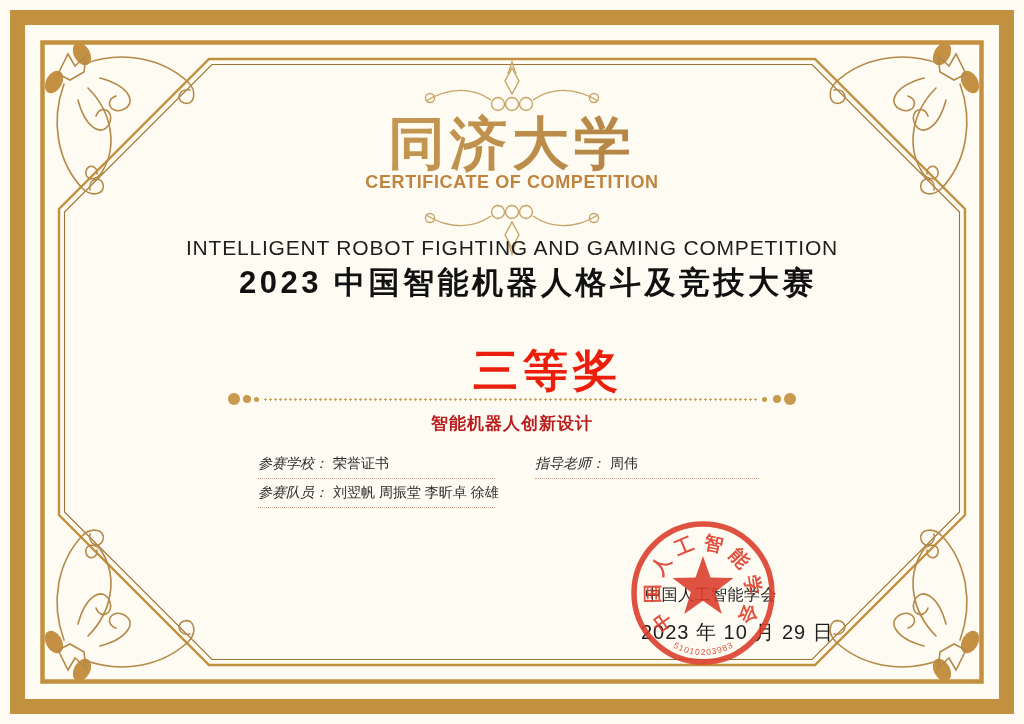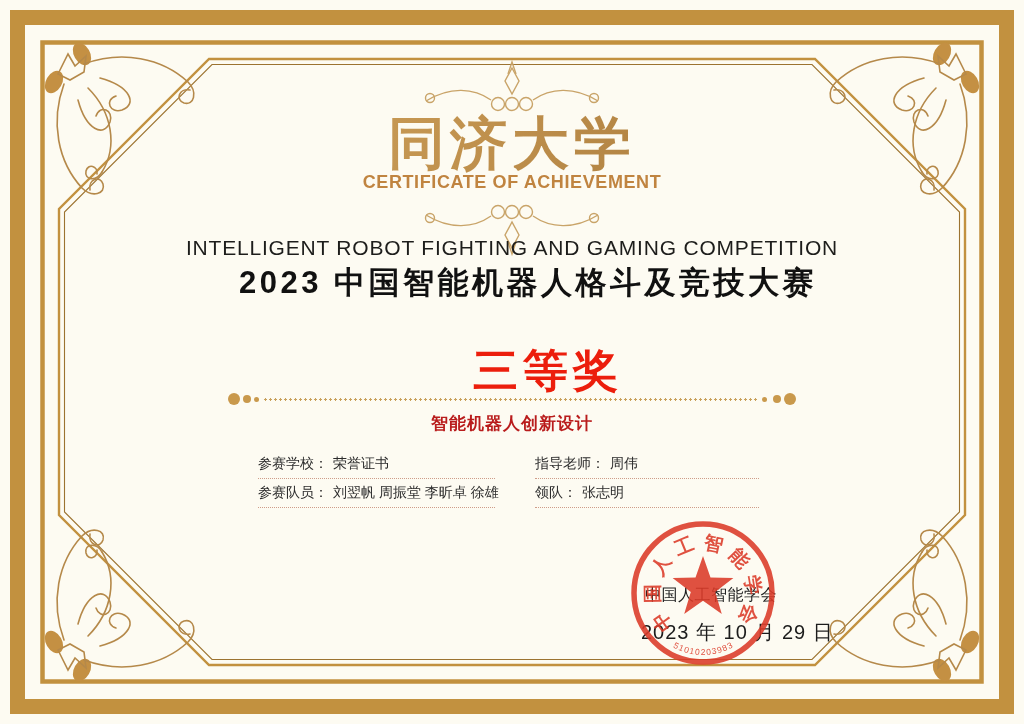--- a/index.html
+++ b/index.html
@@ -24,21 +24,21 @@
   .divider .d3{width:5px;height:5px;margin-right:3px;}
   .divider .d3r{margin:0 0 0 3px;margin-right:3px;}
   .divider .dots{flex:1;height:3px;
     background-image:radial-gradient(circle,#c9a15c 1px,transparent 1.3px);
     background-size:5px 3px;background-repeat:repeat-x;background-position:center;}
   .col{position:absolute;}
   .col-left{left:258px;top:452px;width:237px;}
   .col-right{left:535px;top:452px;width:224px;}
   .field-row{font-size:14px;color:#2b2b2b;padding:3px 0 5px 0;margin-bottom:2px;
     border-bottom:1px dotted #cf9c89;white-space:nowrap;}
-  .f-label{margin-right:5px;}
+  .f-label{margin-right:5px;font-style:italic;}
   .issuer{position:absolute;left:645px;top:585px;font-size:16px;color:#1c1c1c;letter-spacing:0.5px;}
   .date{position:absolute;left:641px;top:619px;font-size:20px;color:#1c1c1c;letter-spacing:1px;}
   .seal-svg{position:absolute;left:628px;top:518px;opacity:0.88;}
 </style>
 </head>
 <body>
 
 <div class="page">
 
   <svg class="frame-svg" width="1024" height="724" viewBox="0 0 1024 724">
@@ -75,21 +75,21 @@
     <use href="#orn"></use>
     <use href="#orn" transform="translate(1024,0) scale(-1,1)"></use>
     <use href="#orn" transform="translate(0,724) scale(1,-1)"></use>
     <use href="#orn" transform="translate(1024,724) scale(-1,-1)"></use>
 
     <use href="#flr"></use>
     <use href="#flr" transform="translate(0,316) scale(1,-1)"></use>
   </svg>
 
   <div class="abs title-cn">同济大学</div>
-  <div class="abs title-en">CERTIFICATE OF ACHIEVEMENT</div>
+  <div class="abs title-en">CERTIFICATE OF COMPETITION</div>
   <div class="abs comp-en">INTELLIGENT ROBOT FIGHTING AND GAMING COMPETITION</div>
   <div class="abs comp-cn">2023 中国智能机器人格斗及竞技大赛</div>
 
   <div class="abs award">三等奖</div>
 
   <div class="divider">
     <span class="dot d1"></span>
     <span class="dot d2"></span>
     <span class="dot d3"></span>
     <span class="dots"></span>
@@ -105,23 +105,20 @@
       <span class="f-label">参赛学校：</span><span class="f-value">荣誉证书</span>
     </div>
     <div class="field-row">
       <span class="f-label">参赛队员：</span><span class="f-value">刘翌帆 周振堂 李昕卓 徐雄</span>
     </div>
   </div>
 
   <div class="col col-right">
     <div class="field-row">
       <span class="f-label">指导老师：</span><span class="f-value">周伟</span>
-    </div>
-    <div class="field-row">
-      <span class="f-label">领队：</span><span class="f-value">张志明</span>
     </div>
   </div>
 
   <div class="issuer">中国人工智能学会</div>
   <div class="date">2023 年 10 月 29 日</div>
 
   <svg class="seal-svg" width="150" height="150" viewBox="0 0 150 150">
     <circle cx="75" cy="75" r="69" fill="none" stroke="#dc3a28" stroke-width="5.5"></circle>
     <polygon fill="#dc3a28" points="75,38 82.5,59.6 105.4,60.1 87.2,74 93.8,95.9 75,82.8 56.2,95.9 62.8,74 44.6,60.1 67.5,59.6"></polygon>
     <g fill="#dc3a28" font-size="19" font-weight="bold" text-anchor="middle">

